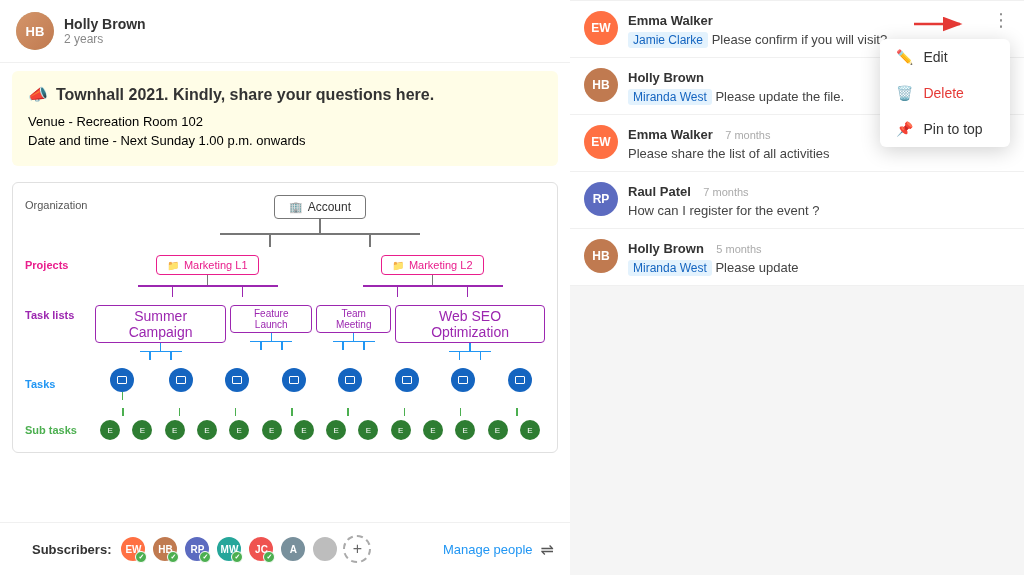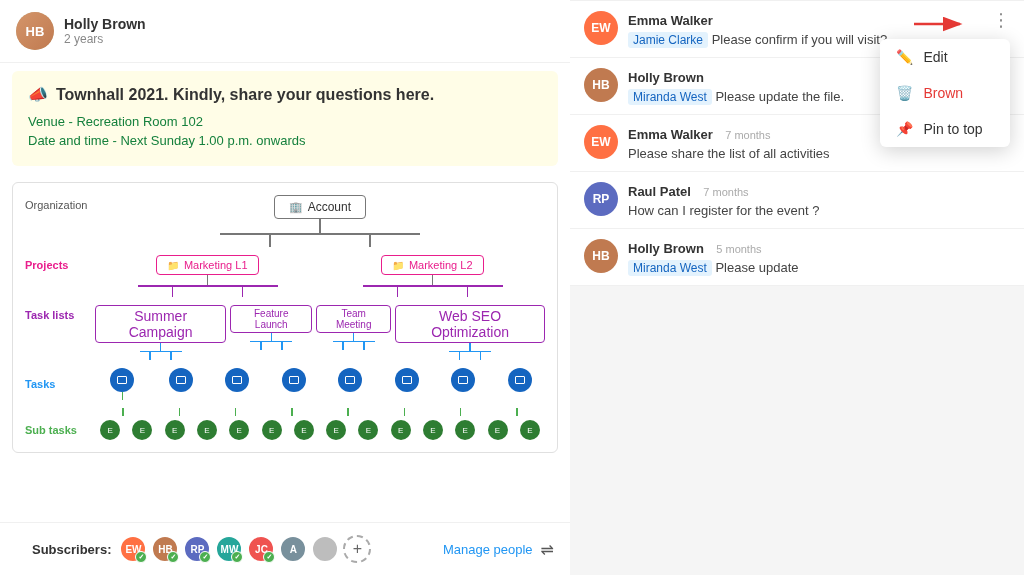--- a/index.html
+++ b/index.html
@@ -85,21 +85,21 @@
       font-weight: 700;
       color: #333;
       display: flex;
       align-items: center;
       gap: 8px;
       margin-bottom: 10px;
     }
 
     .post-detail {
       font-size: 13px;
-      color: #15803d;
+      color: #000000;
       margin-bottom: 4px;
     }
 
     .org-section {
       padding: 8px 12px 10px;
     }
 
     .subscribers-section {
       padding: 12px 16px;
       display: flex;
@@ -604,21 +604,21 @@
       </div>
       <div class="more-btn">⋮</div>
 
       <div class="context-menu">
         <div class="context-menu-item">
           <span class="menu-icon">✏️</span>
           <span>Edit</span>
         </div>
         <div class="context-menu-item delete">
           <span class="menu-icon">🗑️</span>
-          <span>Brown</span>
+          <span>Delete</span>
         </div>
         <div class="context-menu-item">
           <span class="menu-icon">📌</span>
           <span>Pin to top</span>
         </div>
       </div>
     </div>
 
     <div class="comment-item">
       <div class="comment-avatar" style="background:#c07a50;">HB</div>

